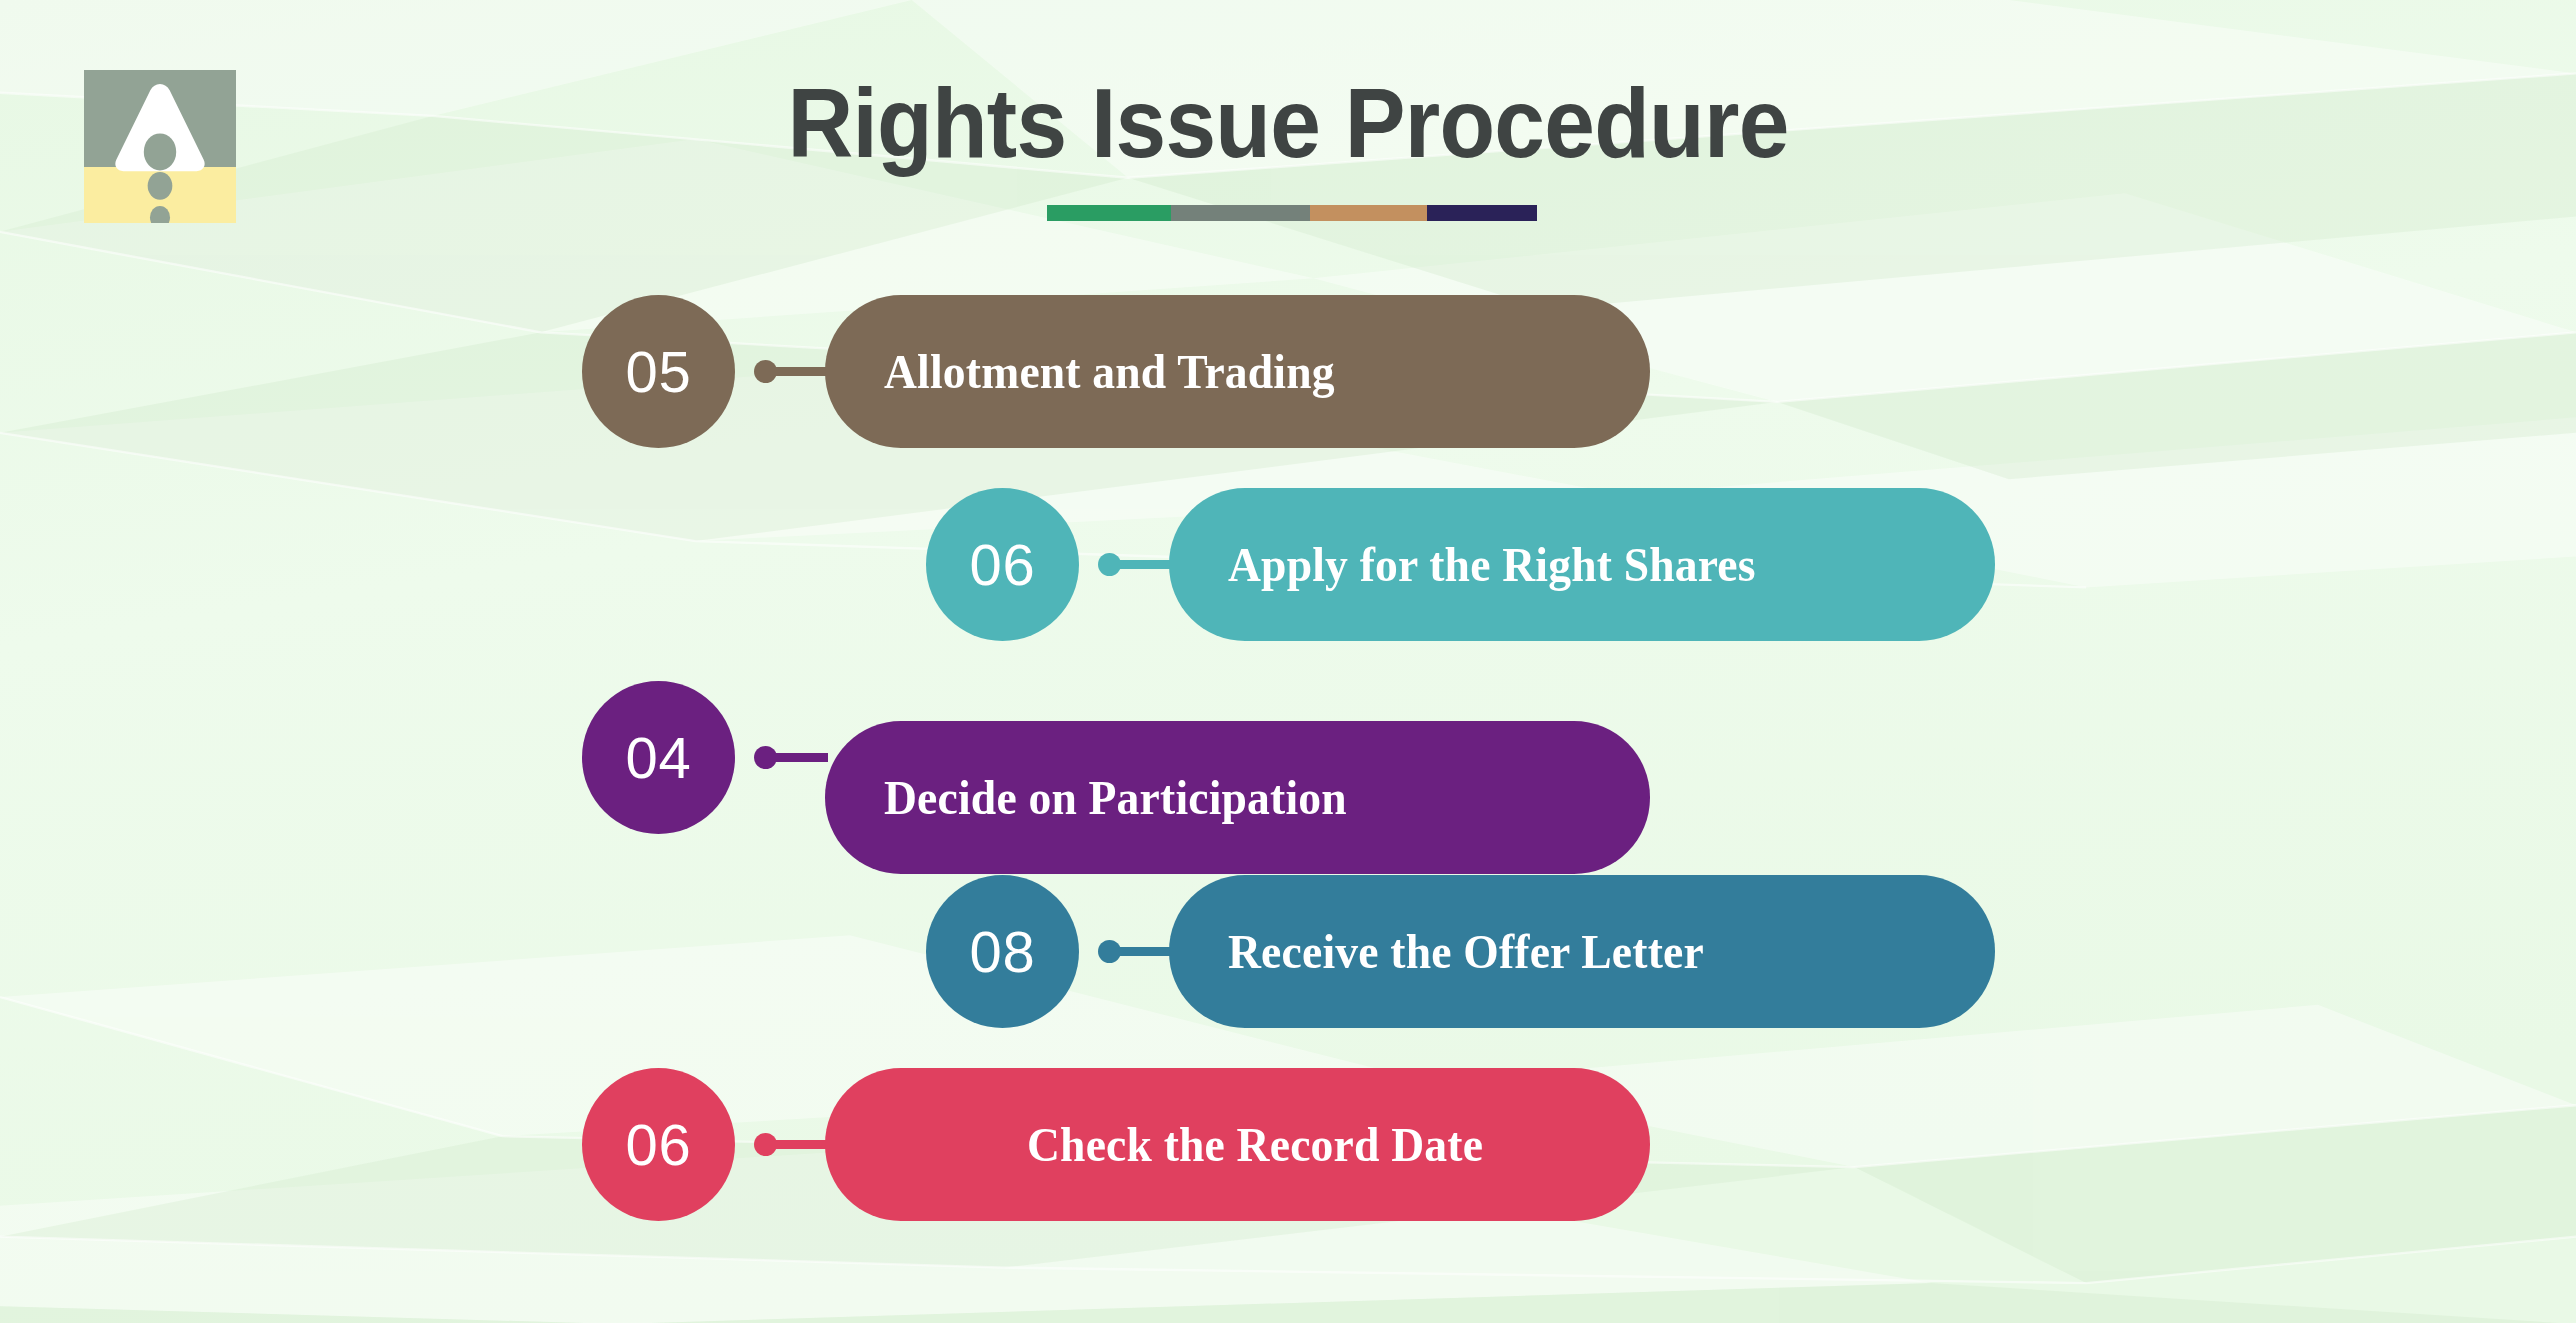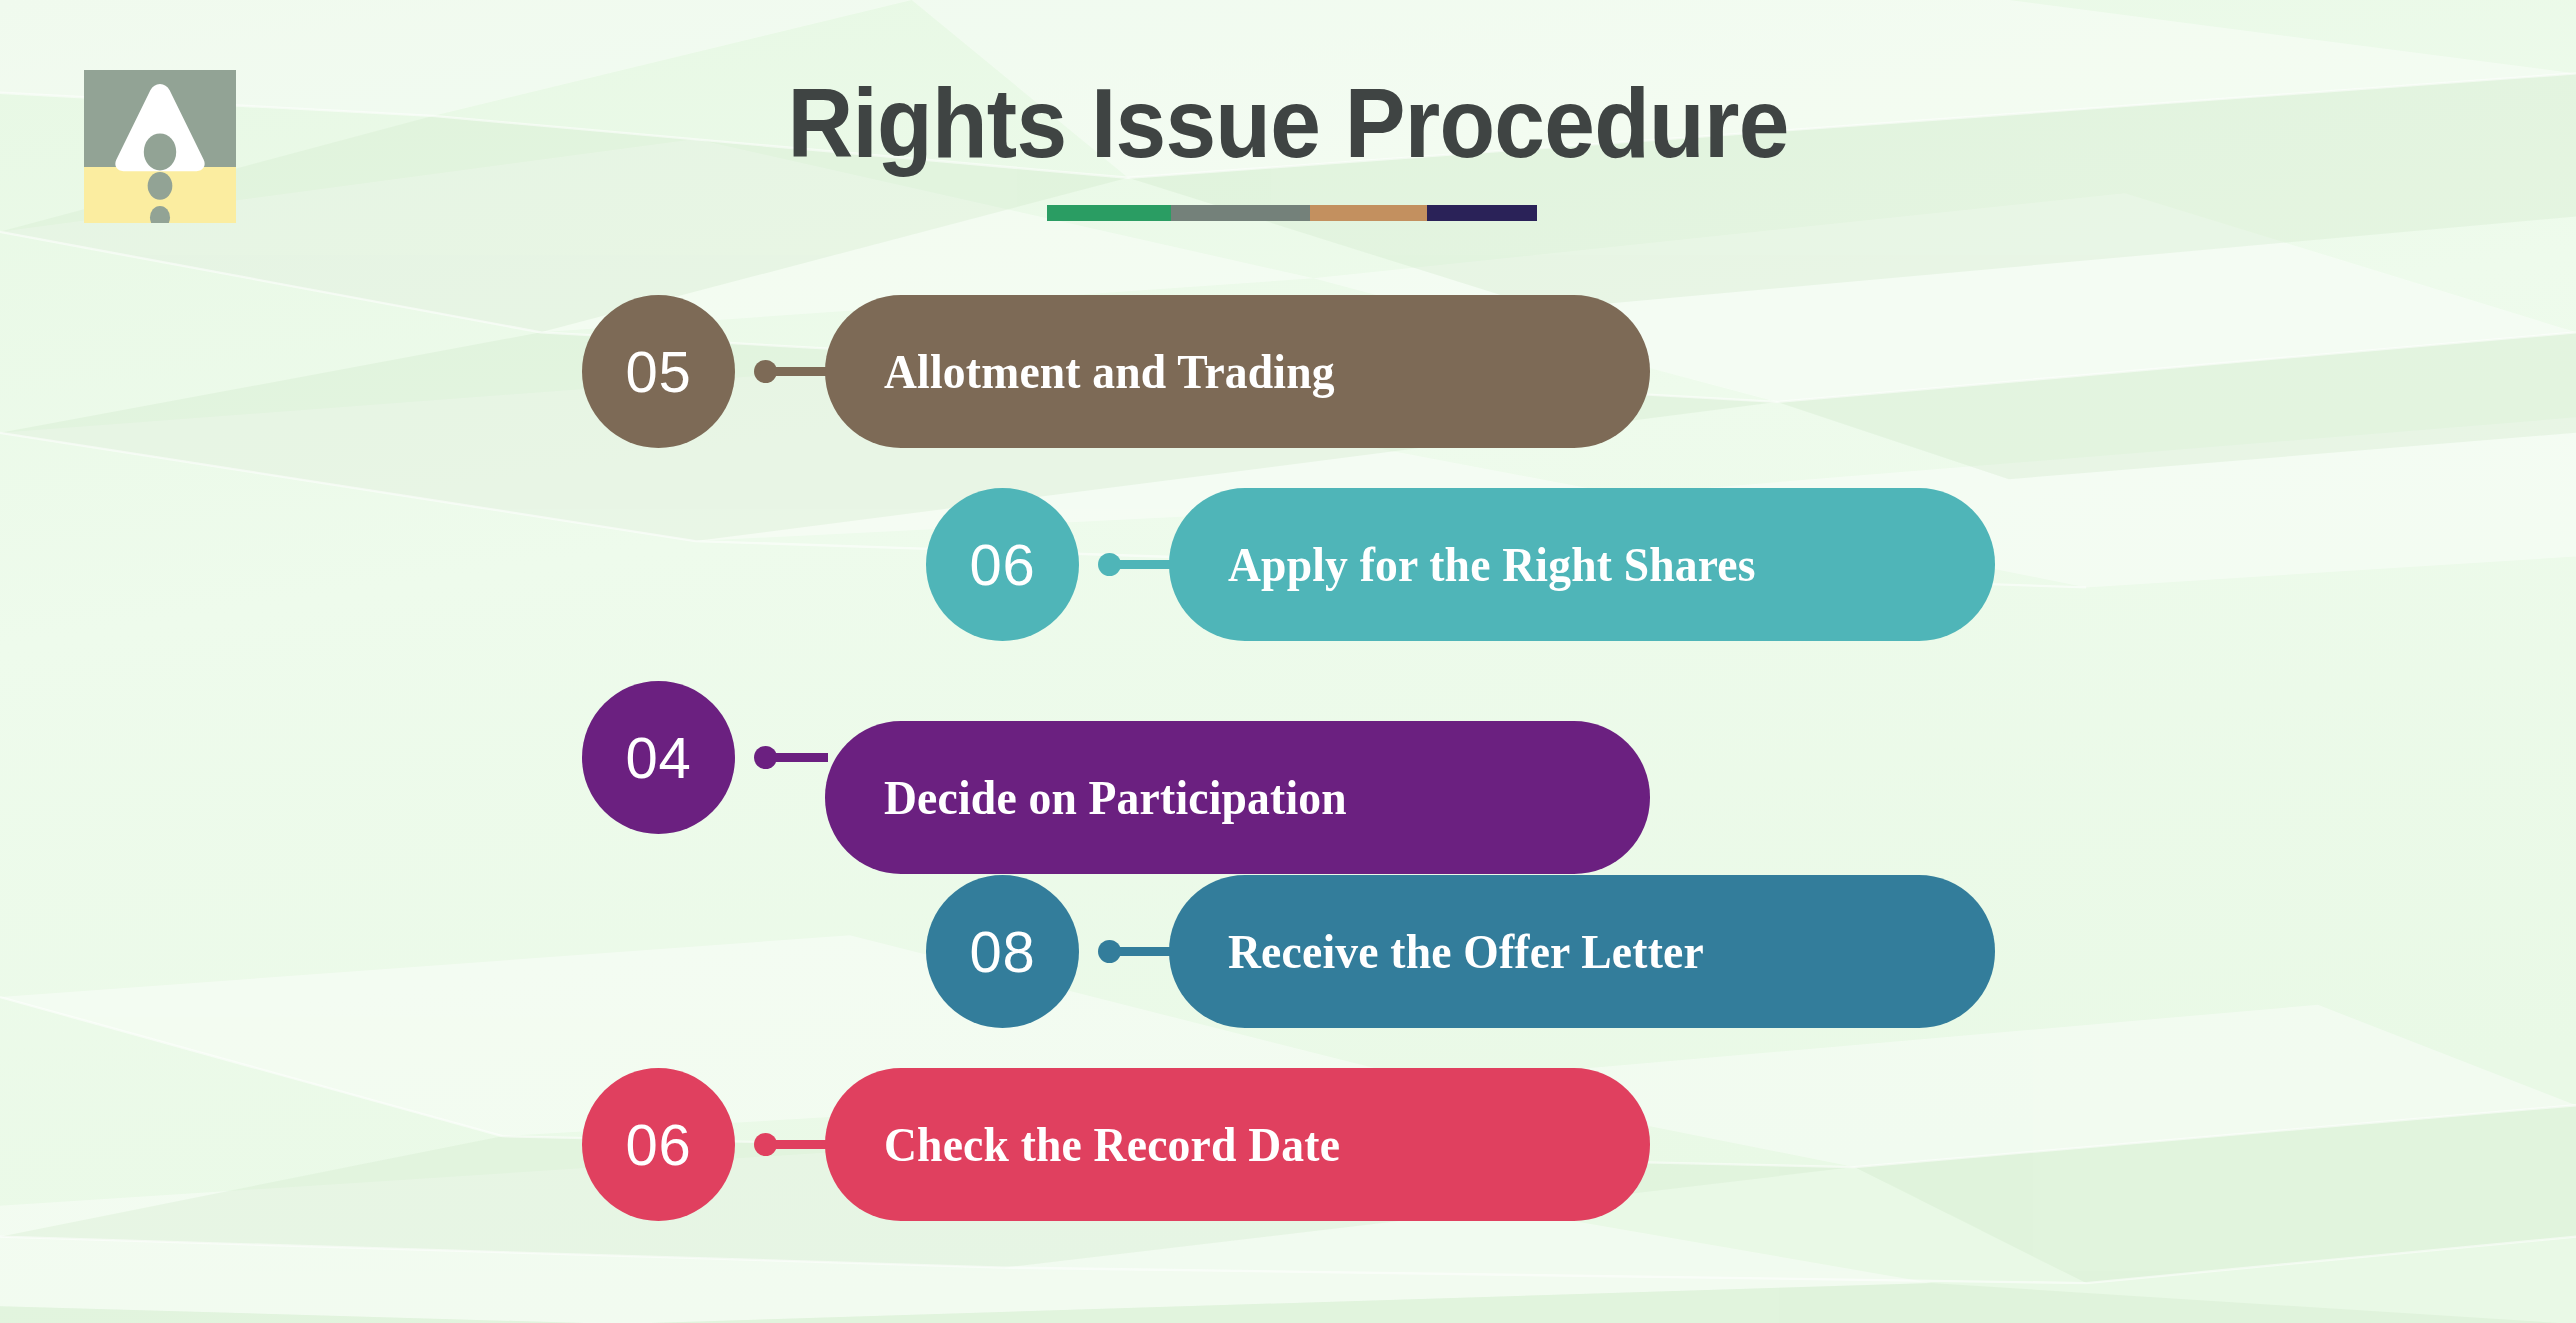--- a/index.html
+++ b/index.html
@@ -232,20 +232,20 @@
         <div class="step-dot" style="background: rgb(51, 125, 155);"></div>
         <div class="step-line" style="background: rgb(51, 125, 155);"></div>
         <div class="step-pill" style="background: rgb(51, 125, 155); width: 826px;">
           <span class="step-pill-label">Receive the Offer Letter</span>
         </div>
       </div>
       <div class="step-row" style="left: 582px; top: 1068px;">
         <div class="step-circle" style="background: rgb(224, 64, 95);">06</div>
         <div class="step-dot" style="background: rgb(224, 64, 95);"></div>
         <div class="step-line" style="background: rgb(224, 64, 95);"></div>
-        <div class="step-pill" style="background: rgb(224, 64, 95); width: 825px;">
+        <div class="step-pill" style="background: rgb(224, 64, 95); width: 825px; justify-content: center;">
           <span class="step-pill-label">Check the Record Date</span>
         </div>
       </div>
     </div>
 
 </div>
 
 
 </body></html>

